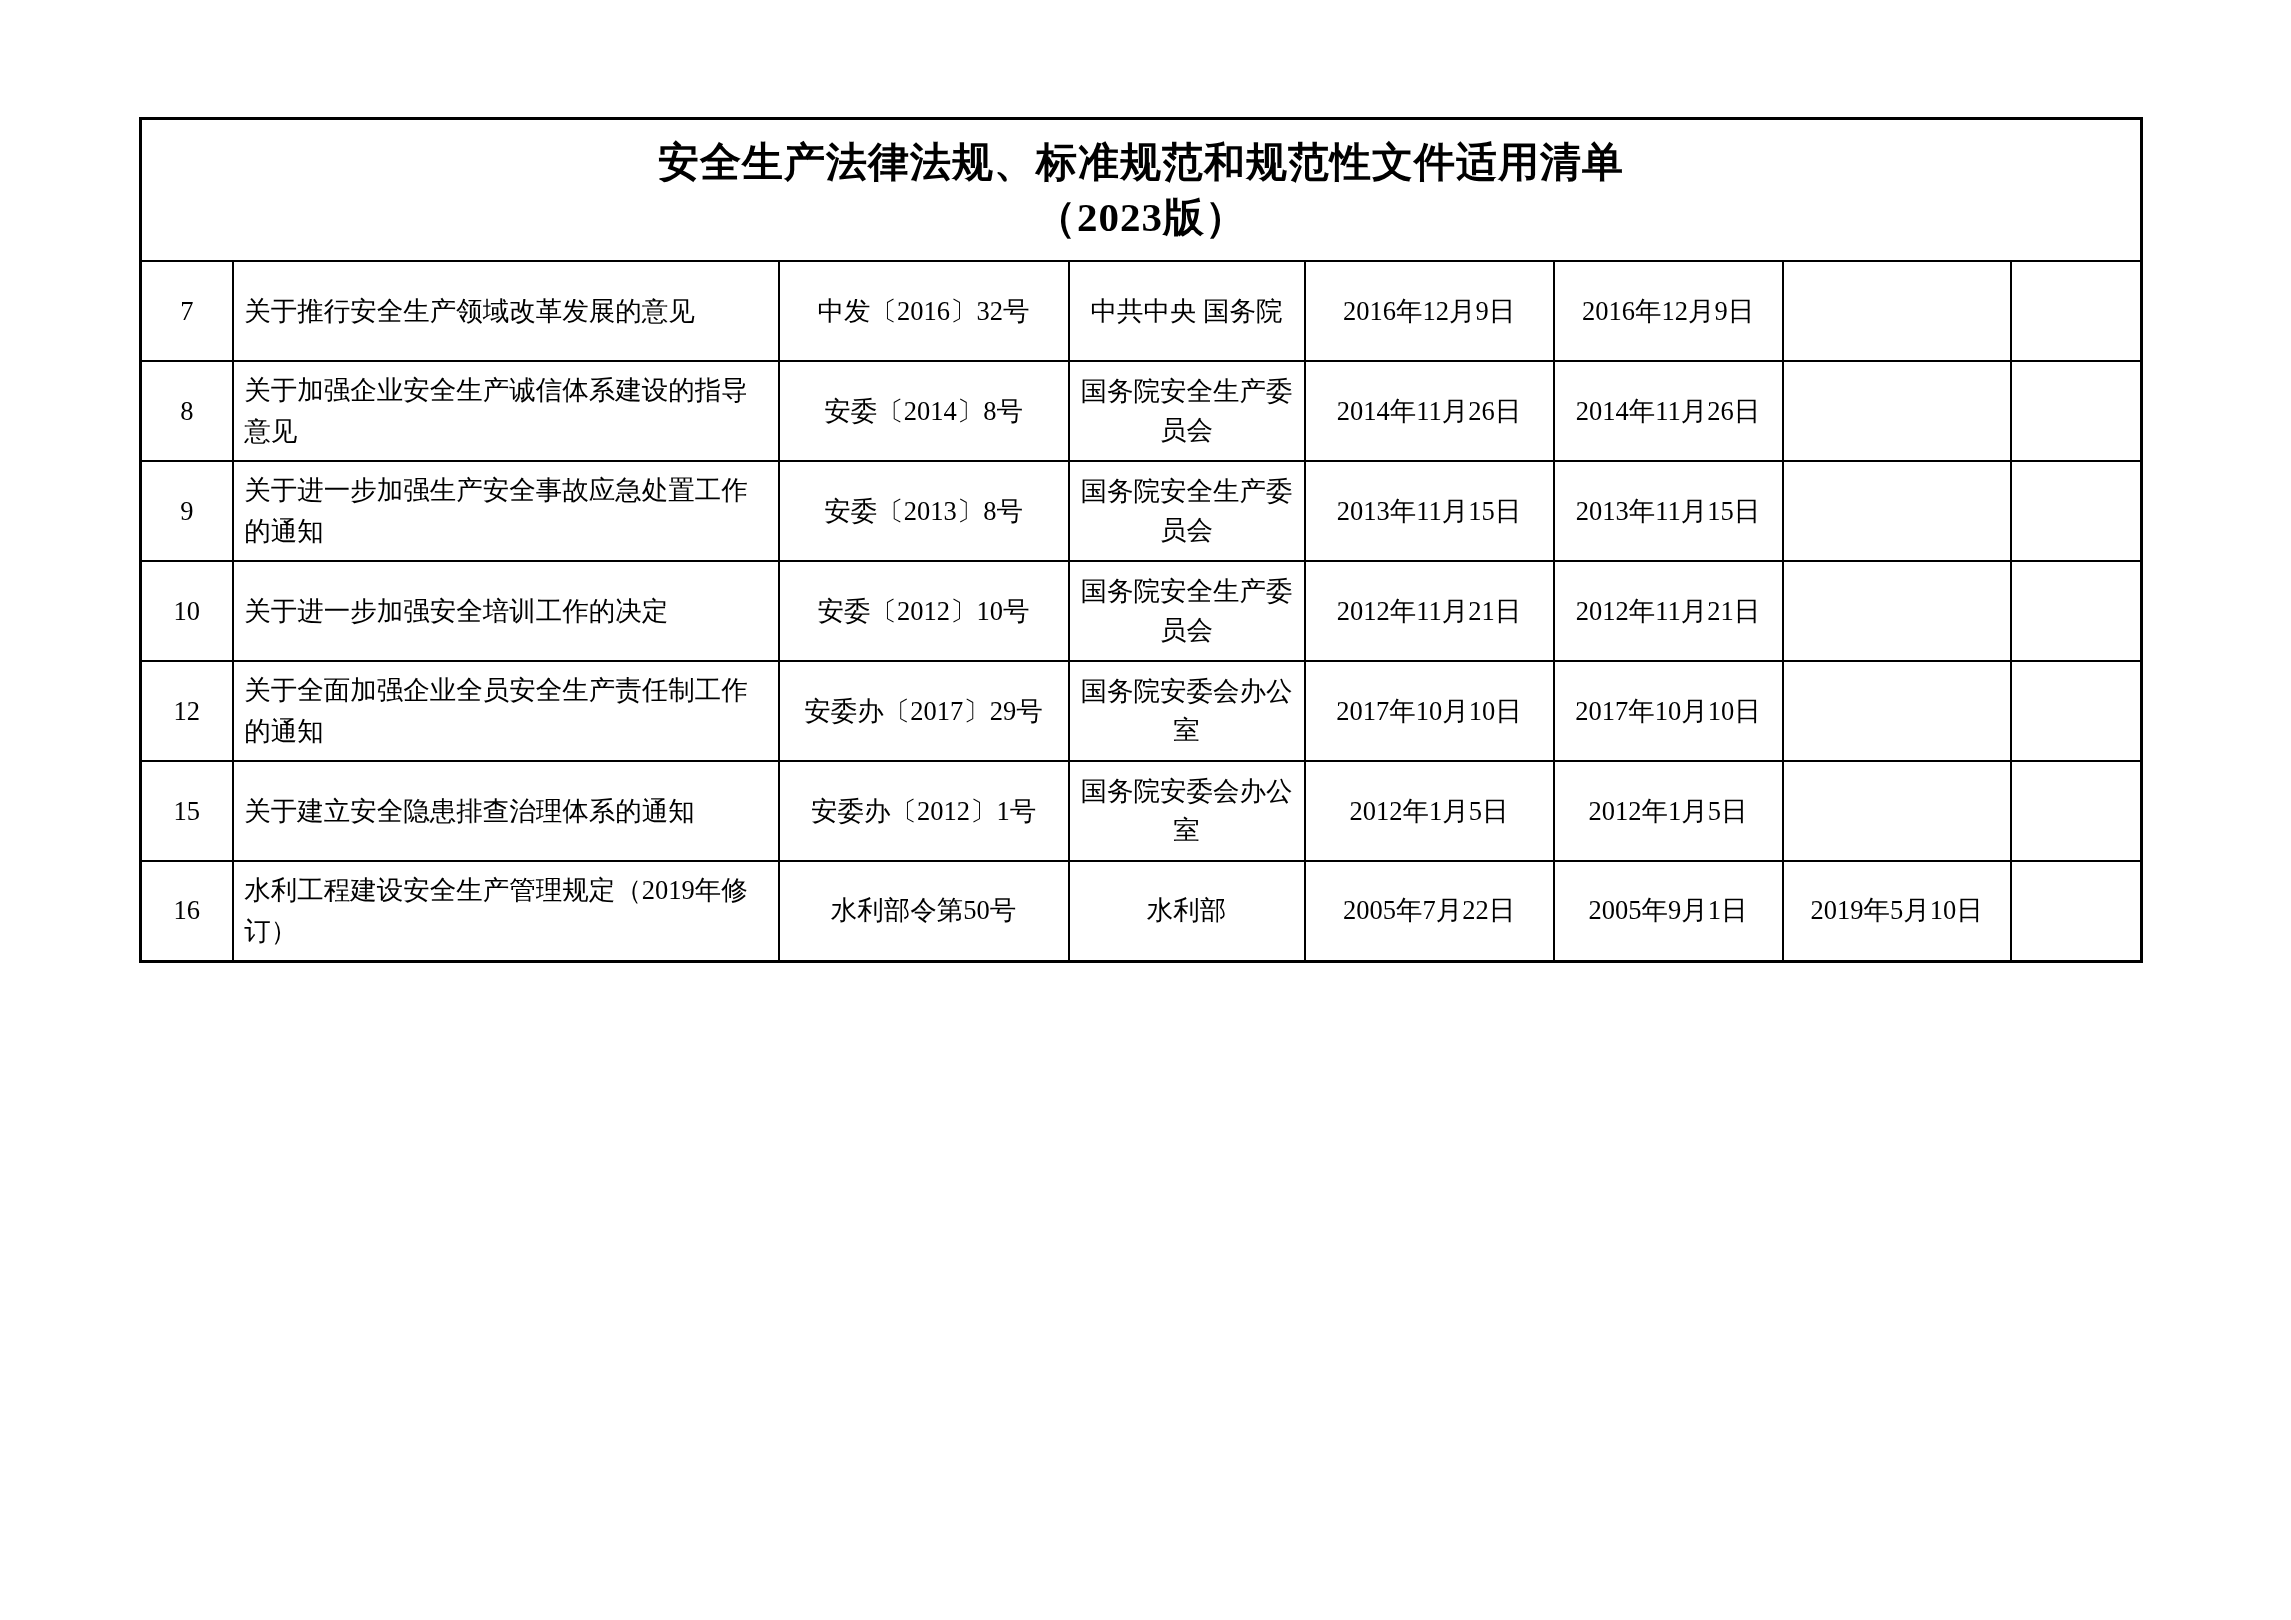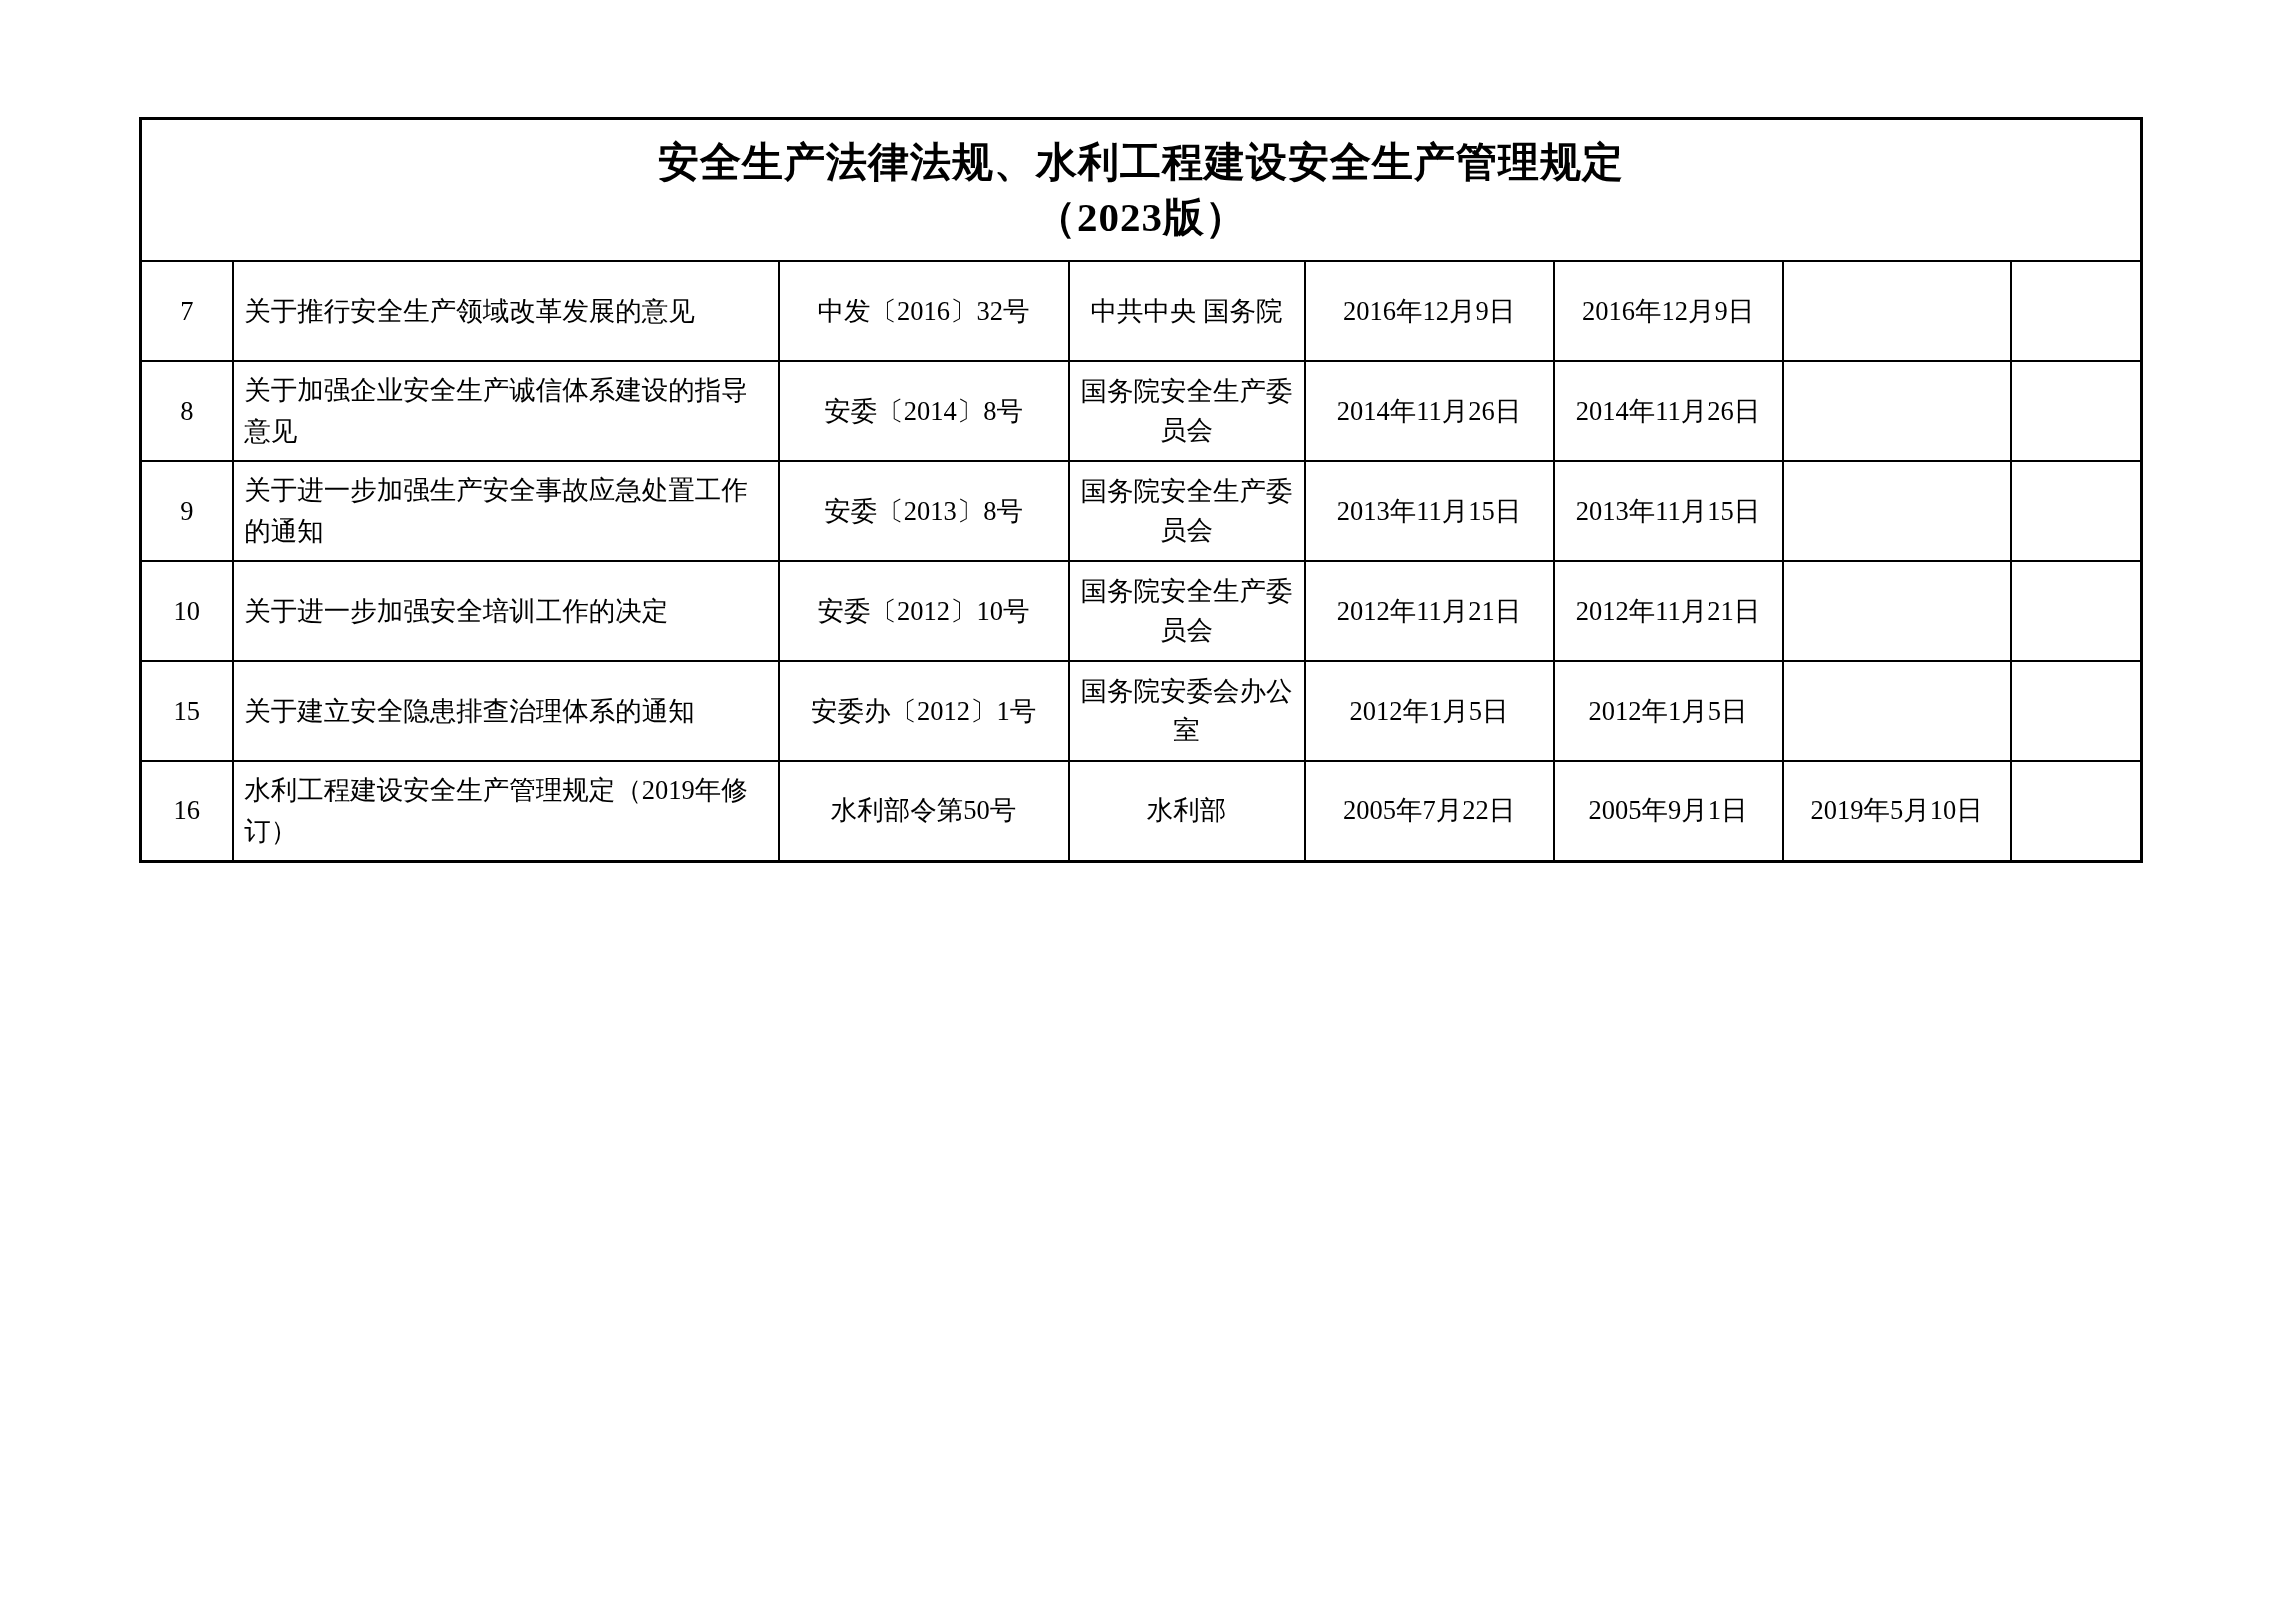--- a/index.html
+++ b/index.html
@@ -85,21 +85,21 @@
       <col style="width:290px">
       <col style="width:236px">
       <col style="width:249px">
       <col style="width:229px">
       <col style="width:228px">
       <col style="width:131px">
     </colgroup>
     <thead>
       <tr class="title-row">
         <td colspan="8">
-          <div class="title-line">安全生产法律法规、水利工程建设安全生产管理规定</div>
+          <div class="title-line">安全生产法律法规、标准规范和规范性文件适用清单</div>
           <div class="title-line">（2023版）</div>
         </td>
       </tr>
     </thead>
     <tbody id="table-body">
         <tr>
           <td class="c-no">7</td>
           <td class="c-name">关于推行安全生产领域改革发展的意见</td>
           <td class="c-doc_no">中发〔2016〕32号</td>
           <td class="c-issuer">中共中央 国务院</td>
@@ -132,20 +132,30 @@
           <td class="c-no">10</td>
           <td class="c-name">关于进一步加强安全培训工作的决定</td>
           <td class="c-doc_no">安委〔2012〕10号</td>
           <td class="c-issuer">国务院安全生产委员会</td>
           <td class="c-publish_date">2012年11月21日</td>
           <td class="c-first_impl_date">2012年11月21日</td>
           <td class="c-latest_revision_date"></td>
           <td class="c-remark"></td>
         </tr>
         <tr>
+          <td class="c-no">12</td>
+          <td class="c-name">关于全面加强企业全员安全生产责任制工作的通知</td>
+          <td class="c-doc_no">安委办〔2017〕29号</td>
+          <td class="c-issuer">国务院安委会办公室</td>
+          <td class="c-publish_date">2017年10月10日</td>
+          <td class="c-first_impl_date">2017年10月10日</td>
+          <td class="c-latest_revision_date"></td>
+          <td class="c-remark"></td>
+        </tr>
+        <tr>
           <td class="c-no">15</td>
           <td class="c-name">关于建立安全隐患排查治理体系的通知</td>
           <td class="c-doc_no">安委办〔2012〕1号</td>
           <td class="c-issuer">国务院安委会办公室</td>
           <td class="c-publish_date">2012年1月5日</td>
           <td class="c-first_impl_date">2012年1月5日</td>
           <td class="c-latest_revision_date"></td>
           <td class="c-remark"></td>
         </tr>
         <tr>

